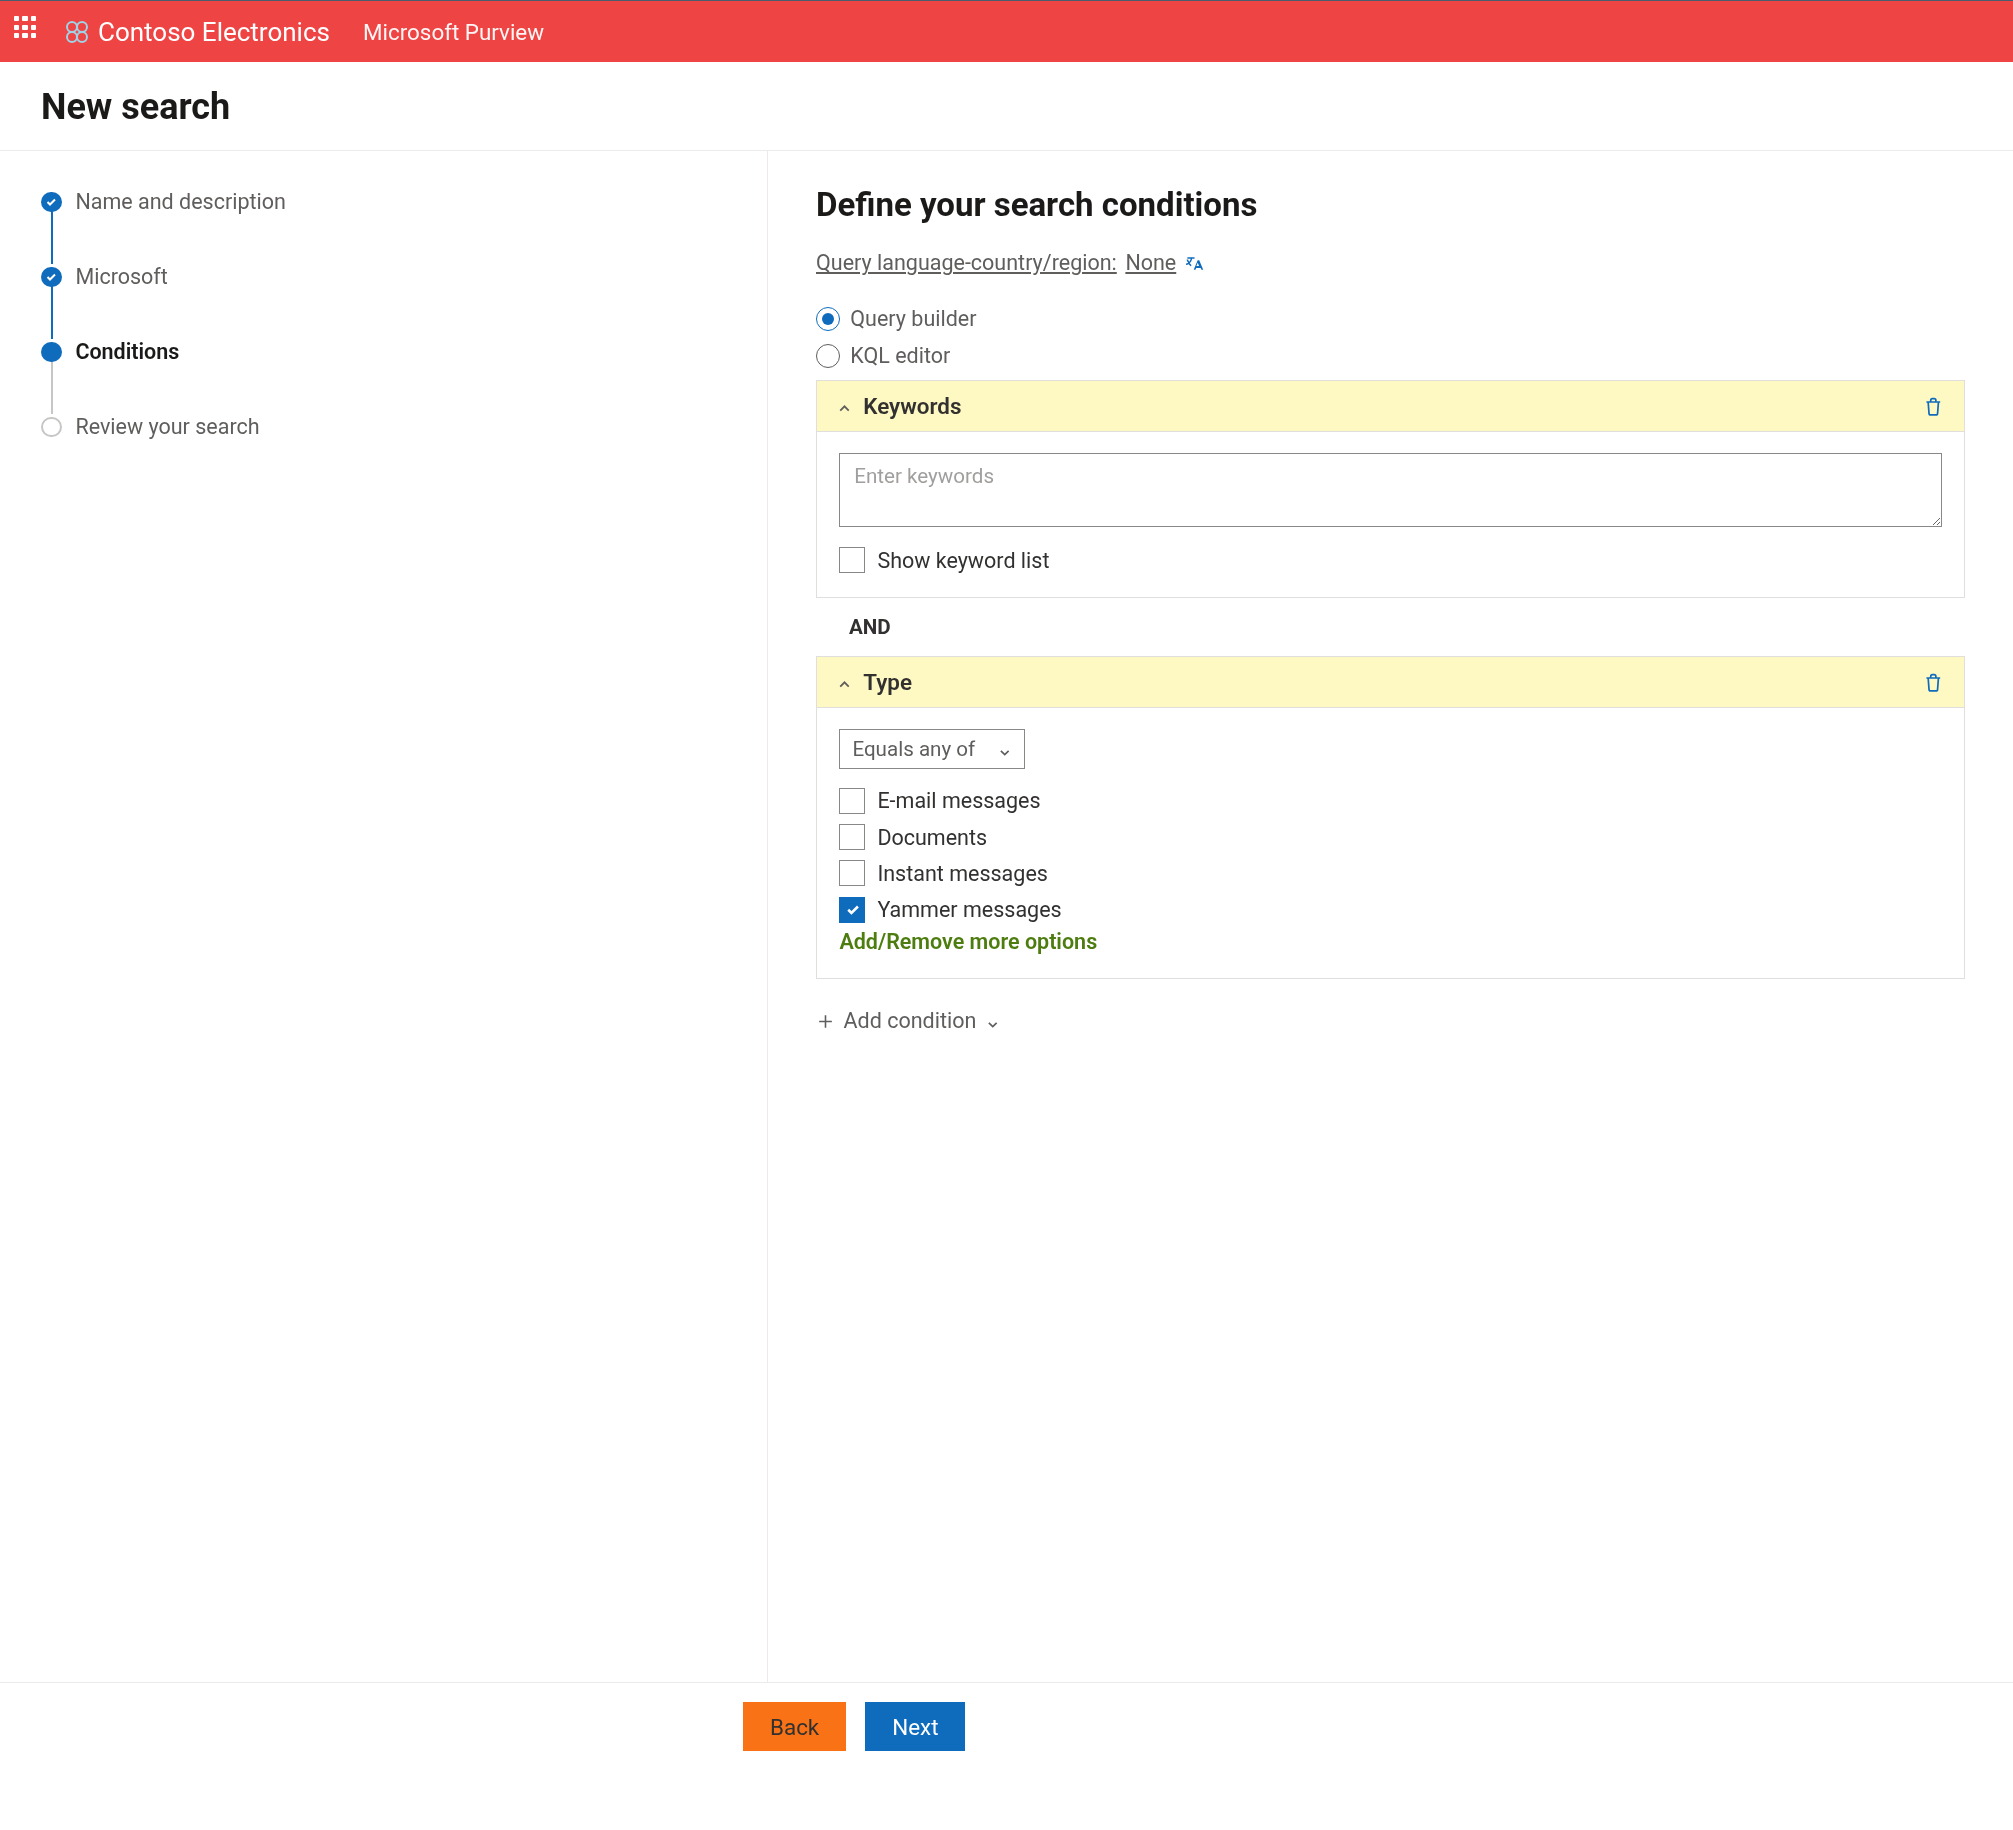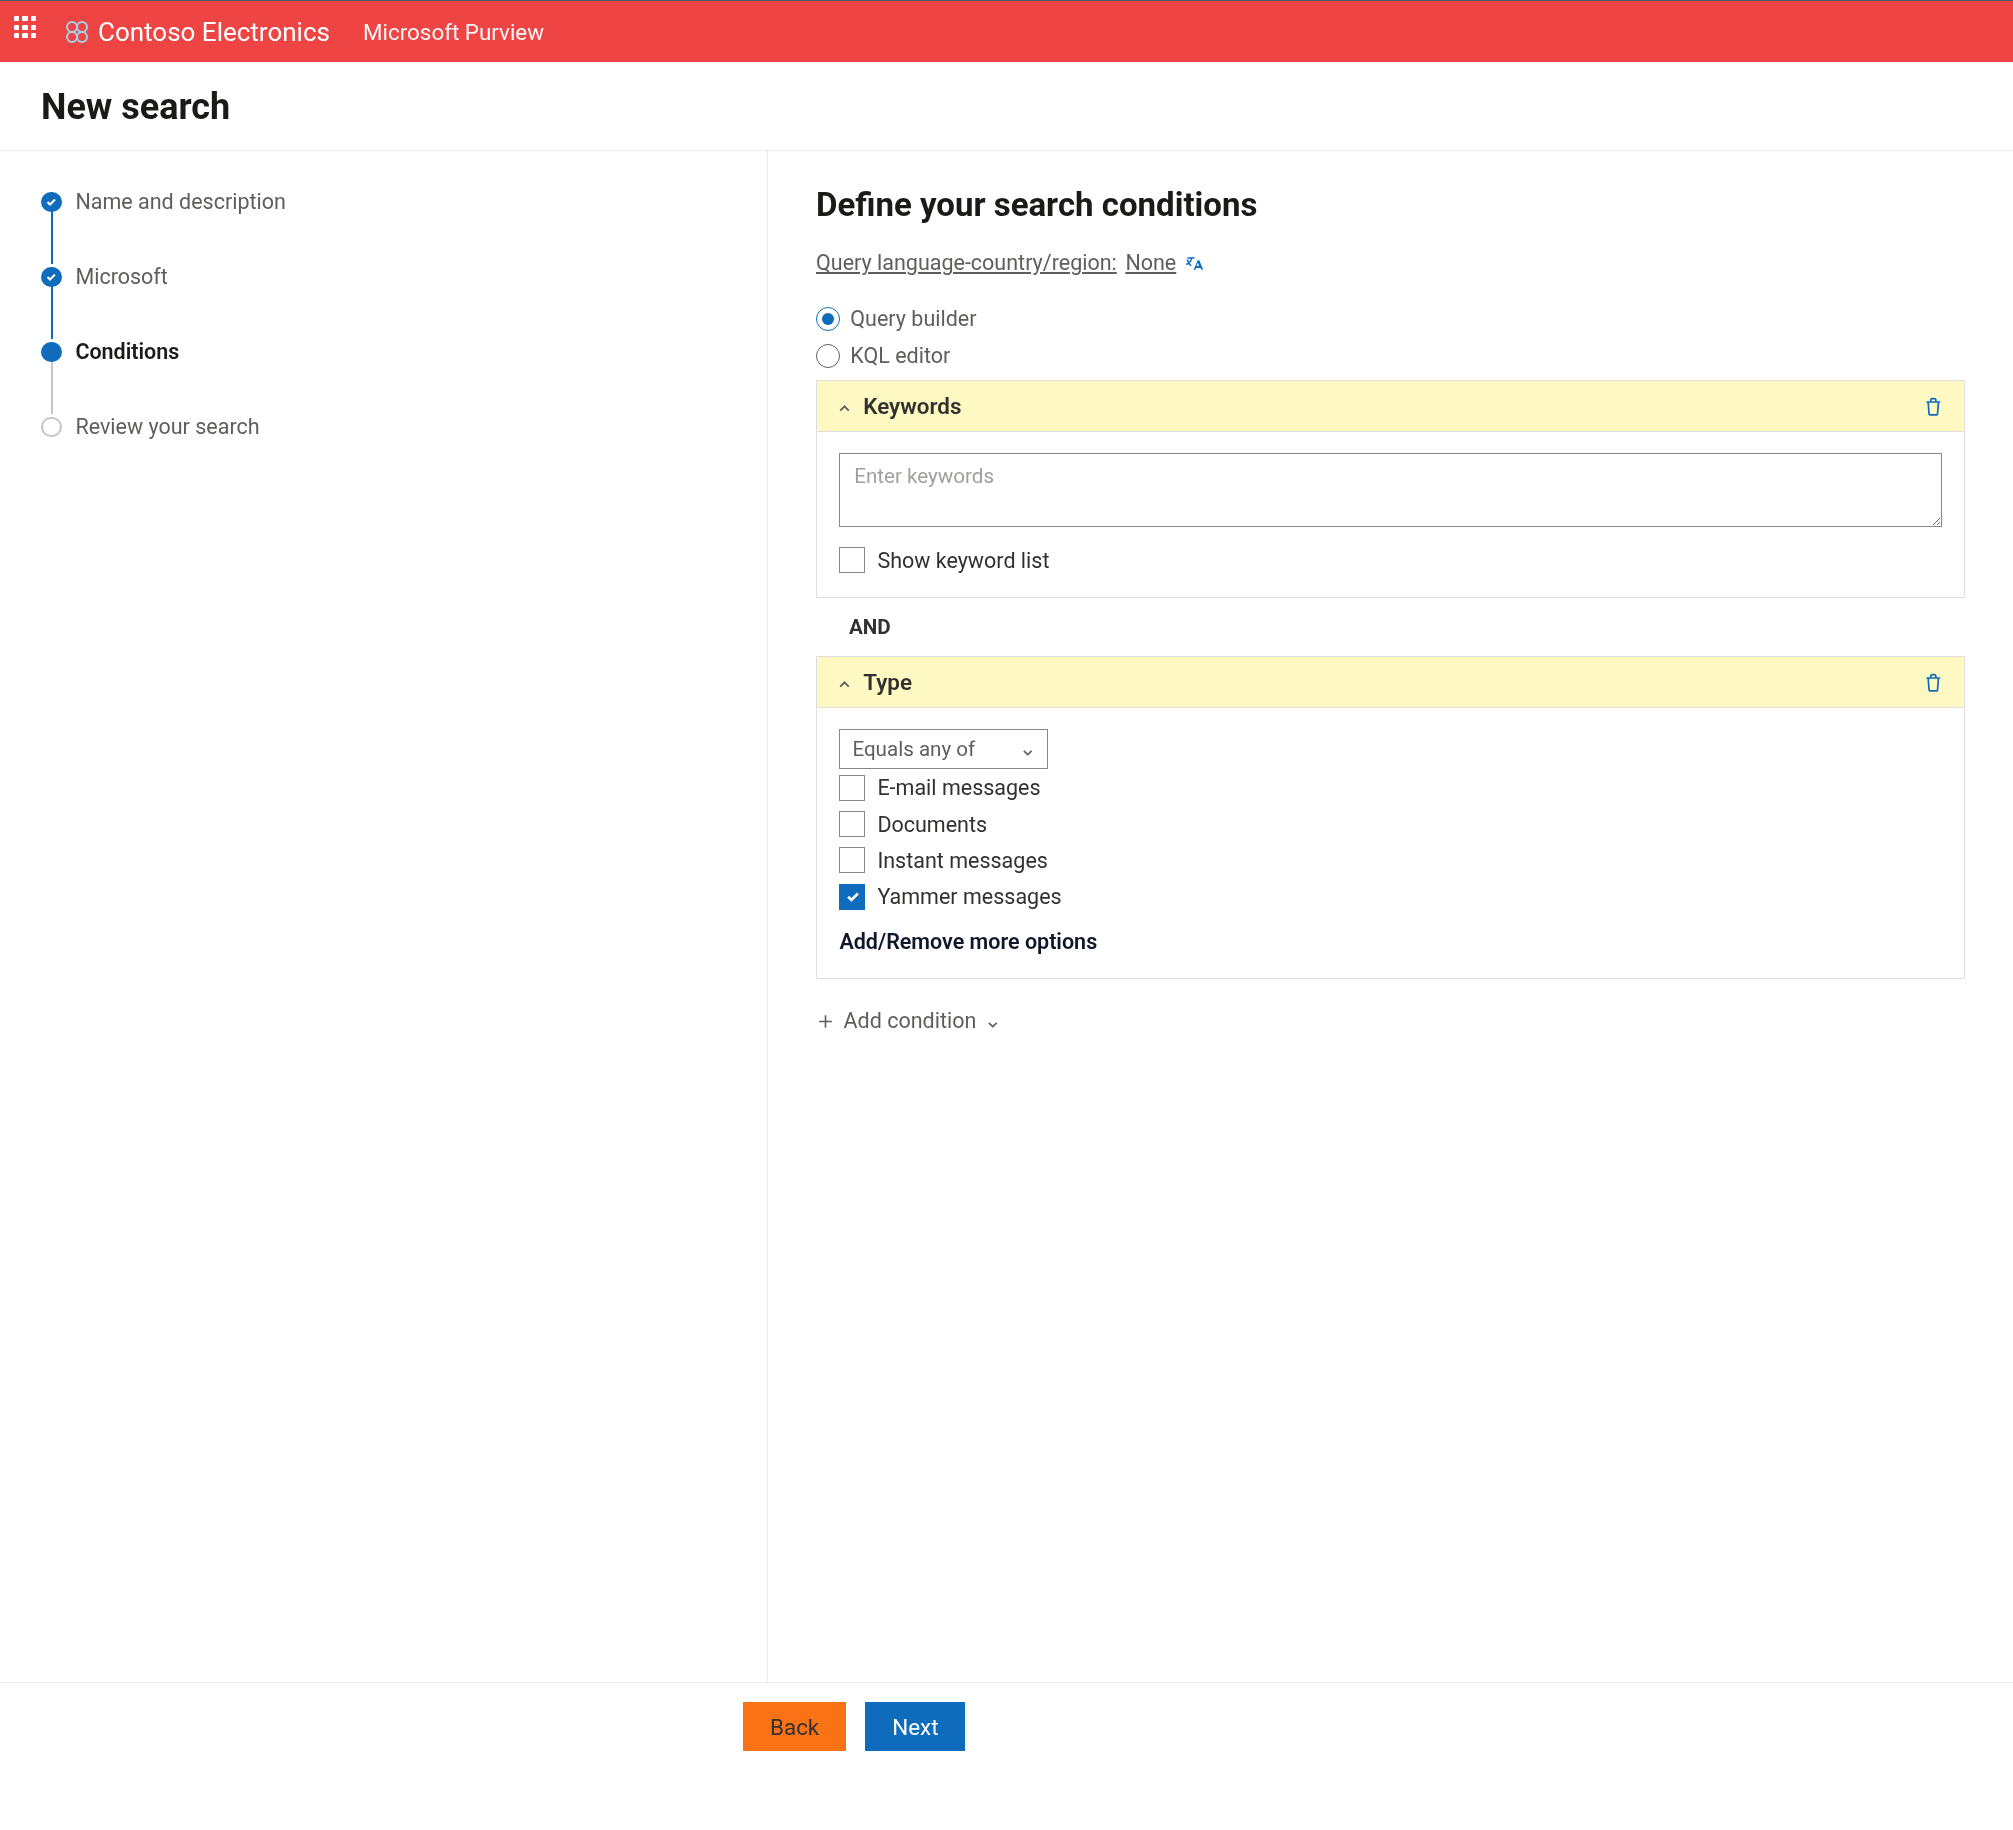--- a/index.html
+++ b/index.html
@@ -189,37 +189,37 @@
   .and-sep {
     padding: 17px 0 17px 33px;
     font-weight: 700;
     font-size: 20.6px;
     color: #323130;
   }
 
   .selectish {
     border: 0.9px solid #8a8886;
     padding: 6.9px 12px;
-    width: 209px;
+    width: 186px;
     display: flex; align-items: center; justify-content: space-between;
     font-size: 20.6px; color: #605e5c;
-    margin-bottom: 6px;
+    margin-bottom: 19px;
     cursor: pointer;
     background: #fff;
   }
   .selectish .chev { width: 15.5px; height: 15.5px; color: #605e5c; }
 
   .type-options { display: flex; flex-direction: column; gap: 10.3px; }
   .type-options .check-row { margin-top: 0; }
 
   .link-action {
-    color: #0f172a;
+    color: #4d7c0f;
     font-weight: 600;
     font-size: 21.5px;
-    margin-top: 19px;
+    margin-top: 6px;
     cursor: pointer;
   }
 
   .add-condition {
     display: flex; align-items: center; gap: 8.6px;
     color: #605e5c;
     font-size: 21.5px;
     margin-top: 29px;
     cursor: pointer;
   }

